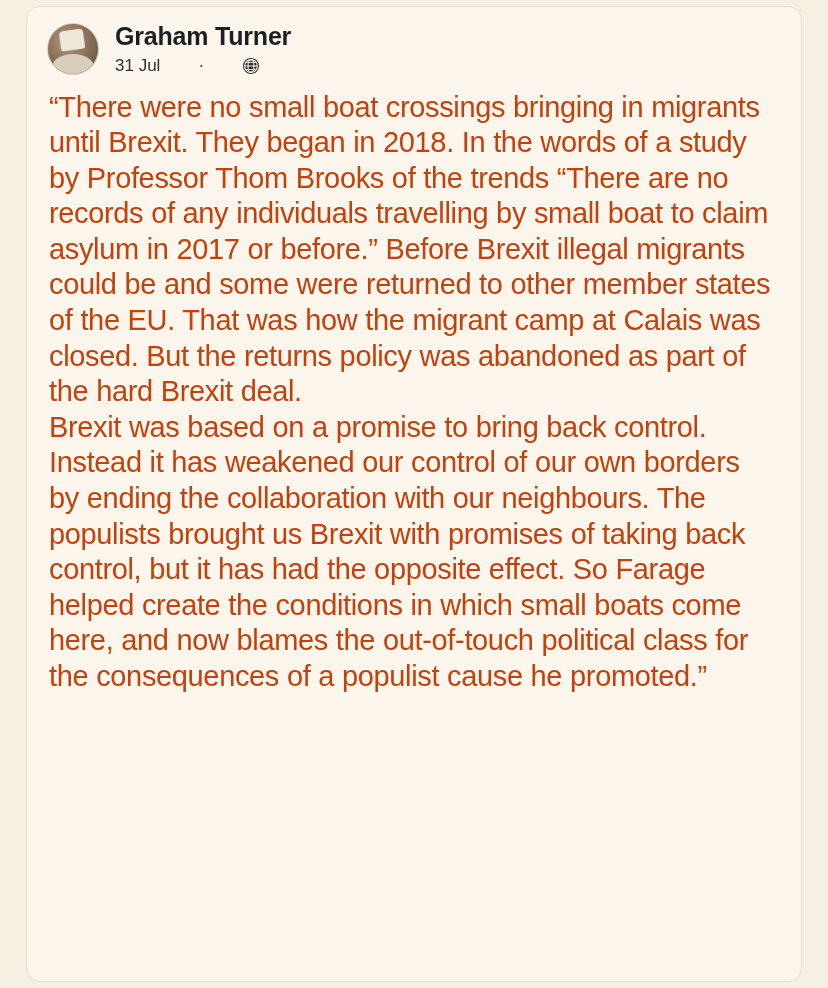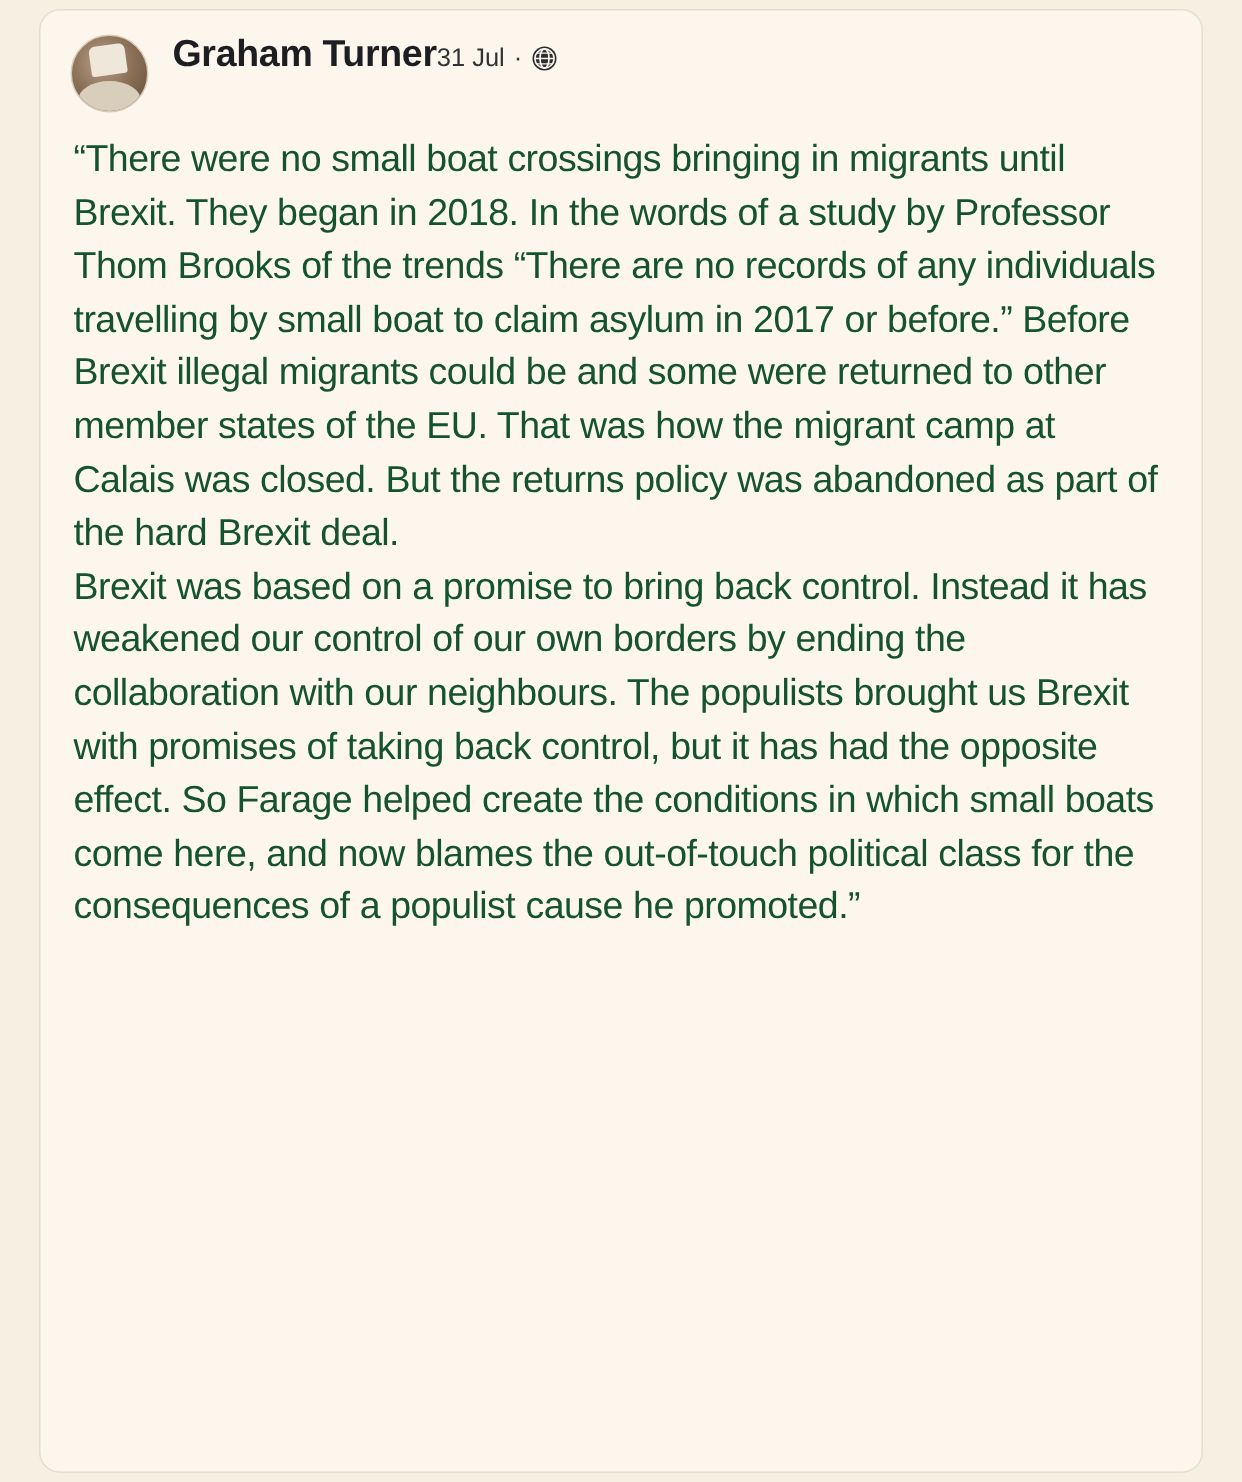--- a/index.html
+++ b/index.html
@@ -57,55 +57,56 @@
     left: 4px;
     bottom: -6px;
     width: 42px;
     height: 26px;
     background: #d9cdbb;
     border-radius: 50% 50% 0 0;
   }
   .header-text {
     margin-left: 16px;
     display: flex;
-    flex-direction: row;
+    flex-direction: column;
     justify-content: flex-start;
     text-align: right;
   }
   .author-name {
     font-size: 25px;
     font-weight: bold;
     color: #1c1e21;
     line-height: 1.1;
     letter-spacing: -0.2px;
   }
   .meta-row {
     display: flex;
     align-items: center;
     margin-top: 5px;
     font-size: 17px;
     color: #3a3c3f;
+    gap: 32px;
   }
   .meta-date {
     color: #303234;
   }
   .meta-dot {
     margin: 0 6px;
     color: #303234;
   }
   .globe-icon {
     display: inline-flex;
     width: 18px;
     height: 18px;
   }
   .post-body {
     padding: 14px 24px 10px 22px;
-    font-size: 25px;
+    font-size: 29px;
     line-height: 35.6px;
-    color: #14532d;
+    color: #c2410c;
     letter-spacing: -0.35px;
     word-spacing: 0.2px;
   }
   .para {
     margin: 0;
   }
 </style>
 </head>
 <body>
 

